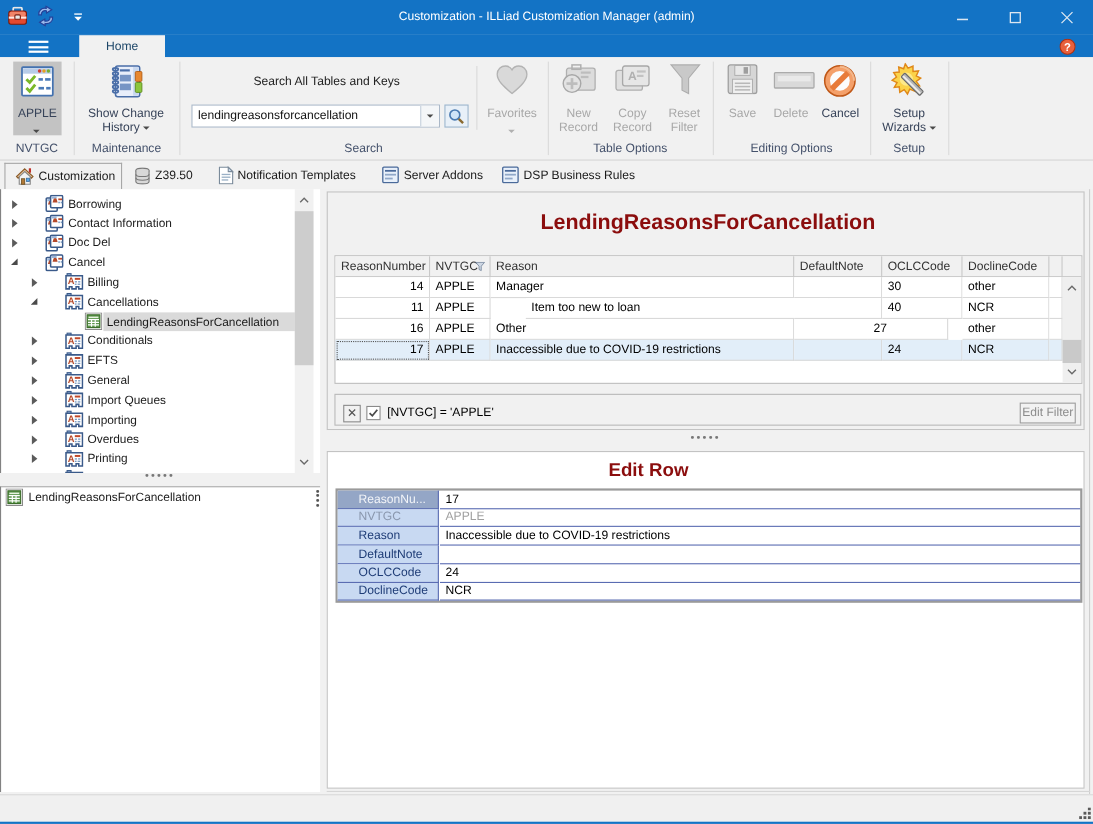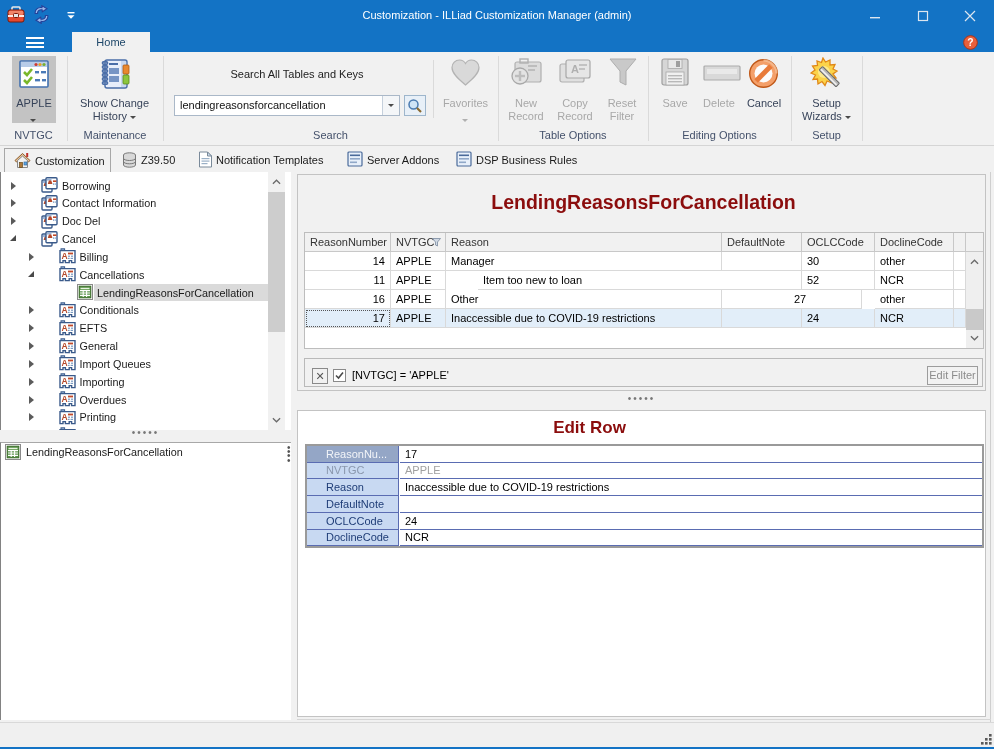--- a/index.html
+++ b/index.html
@@ -561,21 +561,21 @@
           <div class="gc" style="left:417px;width:80px;background:#fff;"></div>
           <div class="gc" style="left:497px;width:73px;background:#fff;">30</div>
           <div class="gc" style="left:570px;width:79px;background:#fff;">other</div>
           <div class="gc" style="left:649px;width:12px;background:#fff"></div>
         </div>
         <div class="grow" style="top:38px">
           <div class="gc num" style="left:0px;width:86px;background:#fff;">11</div>
           <div class="gc" style="left:86px;width:55px;background:#fff;">APPLE</div>
           <div class="gc" style="left:141px;width:276px;background:#fff;margin-left:32px;">Item too new to loan</div>
           <div class="gc" style="left:417px;width:80px;background:#fff;"></div>
-          <div class="gc" style="left:497px;width:73px;background:#fff;">52</div>
+          <div class="gc" style="left:497px;width:73px;background:#fff;">40</div>
           <div class="gc" style="left:570px;width:79px;background:#fff;">NCR</div>
           <div class="gc" style="left:649px;width:12px;background:#fff"></div>
         </div>
         <div class="grow" style="top:57px">
           <div class="gc num" style="left:0px;width:86px;background:#fff;">16</div>
           <div class="gc" style="left:86px;width:55px;background:#fff;">APPLE</div>
           <div class="gc" style="left:141px;width:276px;background:#fff;">Other</div>
           <div class="gc" style="left:417px;width:80px;background:#fff;"></div>
           <div class="gc" style="left:484px;width:73px;background:#fff;">27</div>
           <div class="gc" style="left:570px;width:79px;background:#fff;">other</div>

